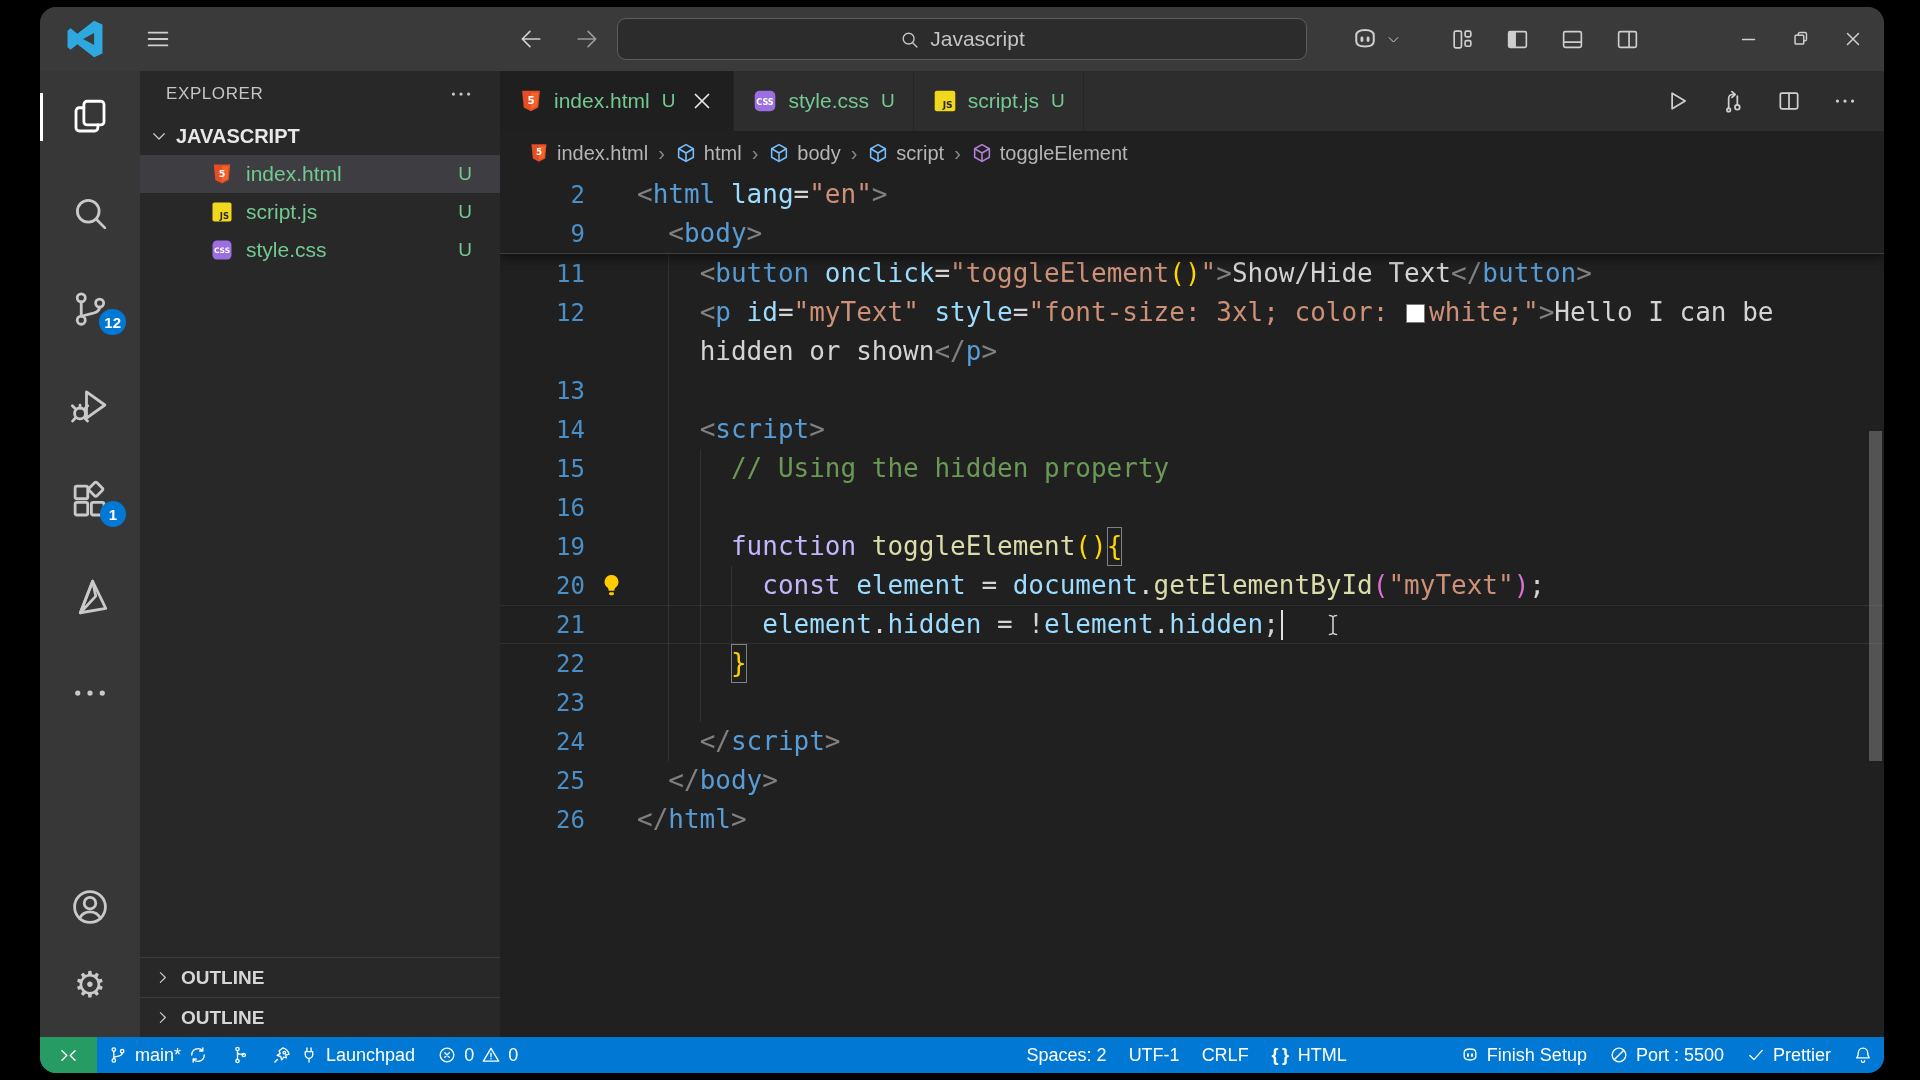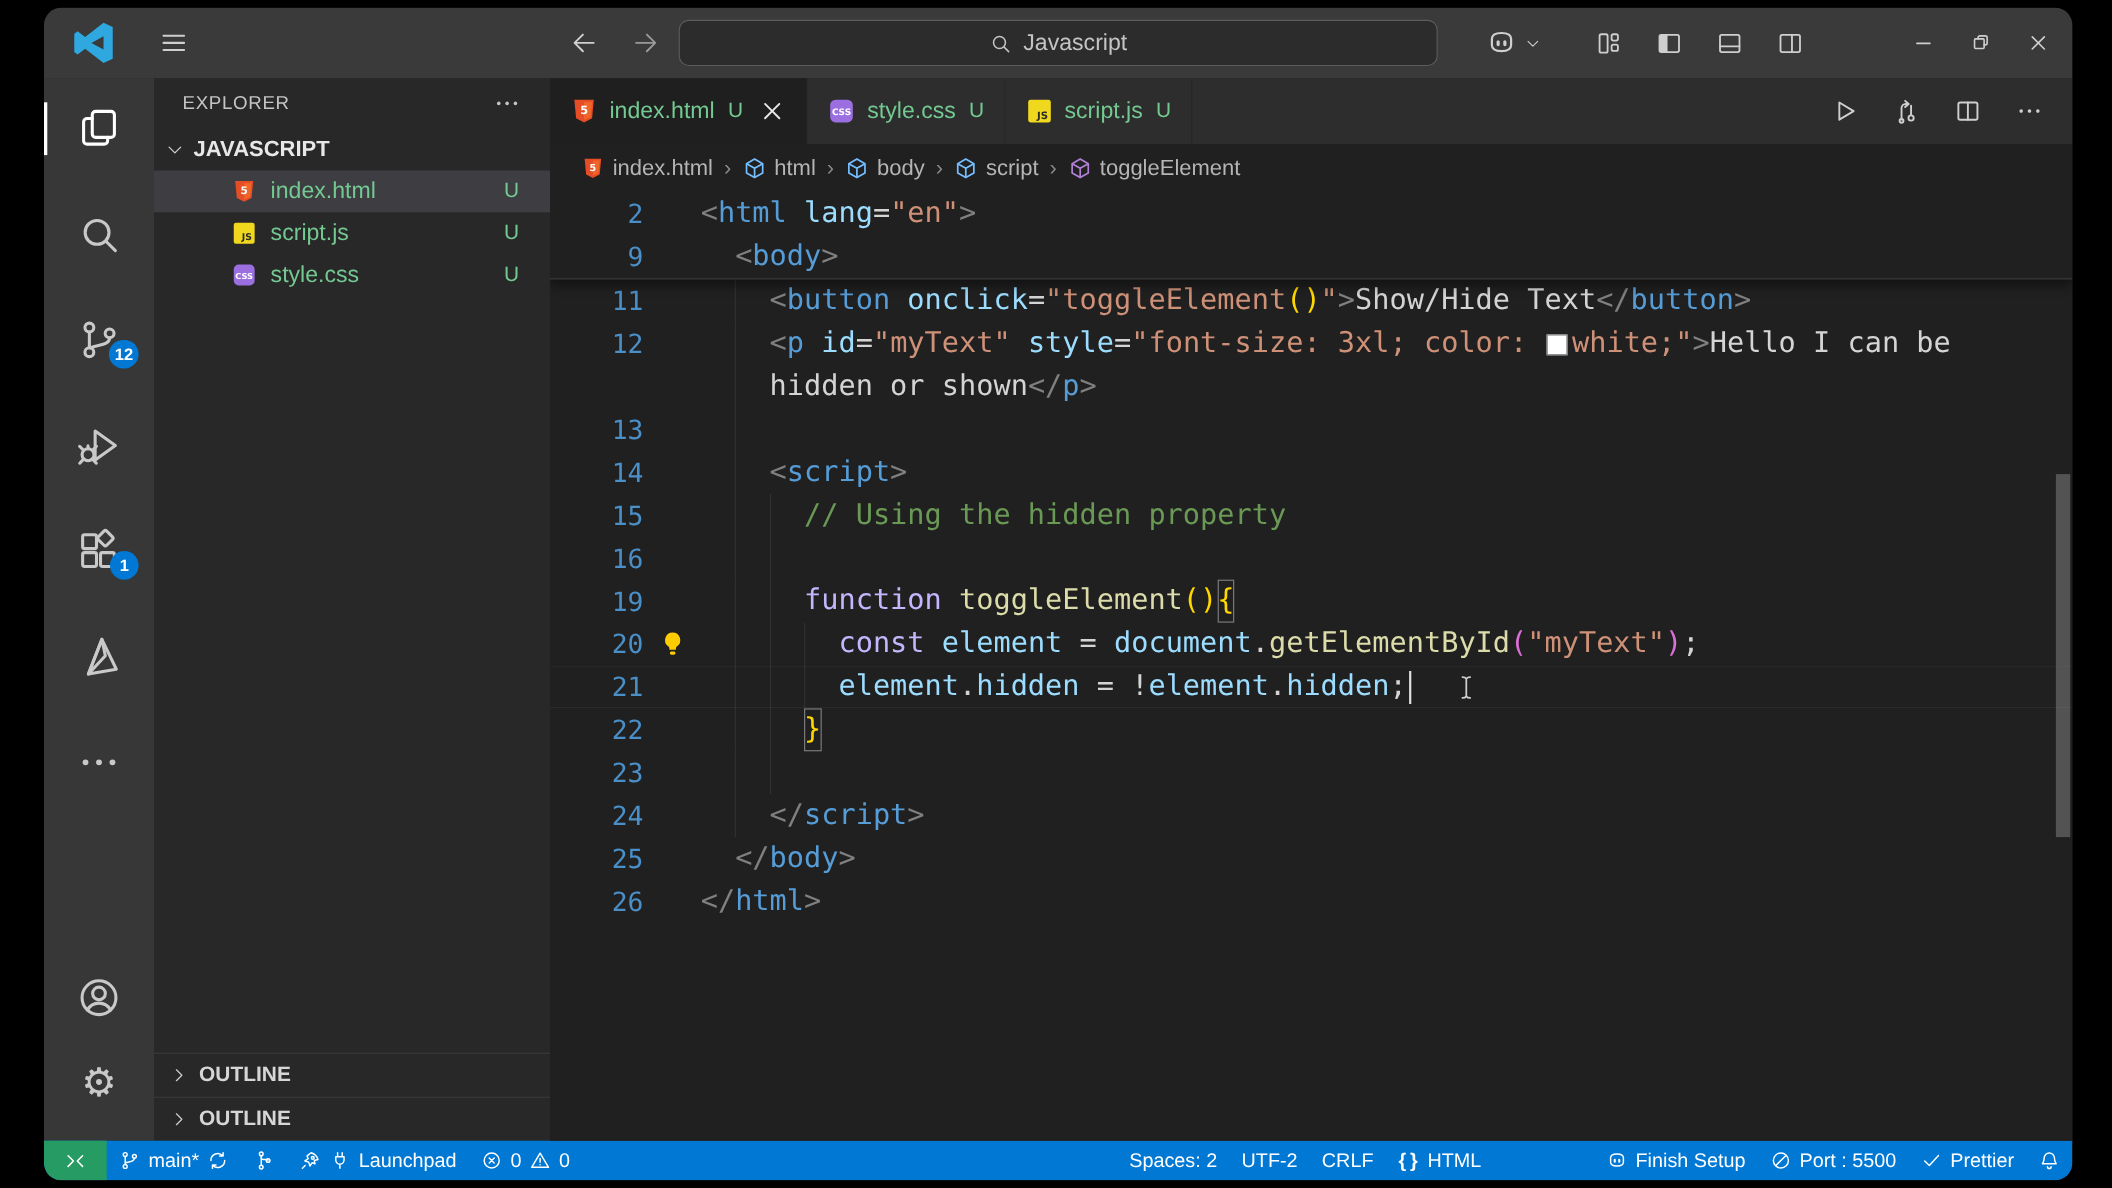--- a/index.html
+++ b/index.html
@@ -695,21 +695,21 @@
             </span>
             <span class="sb-txt">0</span>
           </div>
         </div>
       <div class="sb-sp1"></div>
       <div class="sb-group" id="sbcenter">
           <div class="sb-item">
             <span class="sb-txt">Spaces: 2</span>
           </div>
           <div class="sb-item">
-            <span class="sb-txt">UTF-2</span>
+            <span class="sb-txt">UTF-1</span>
           </div>
           <div class="sb-item">
             <span class="sb-txt">CRLF</span>
           </div>
           <div class="sb-item">
             <span class="icon sb-ic">
               <span class="brace-txt">{ }</span>
             </span>
             <span class="sb-txt">HTML</span>
           </div>

